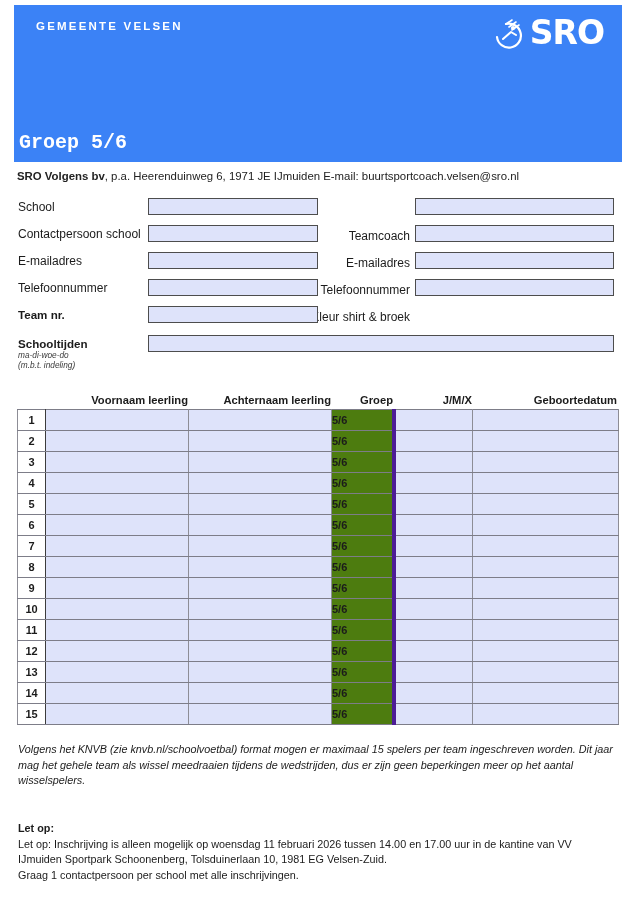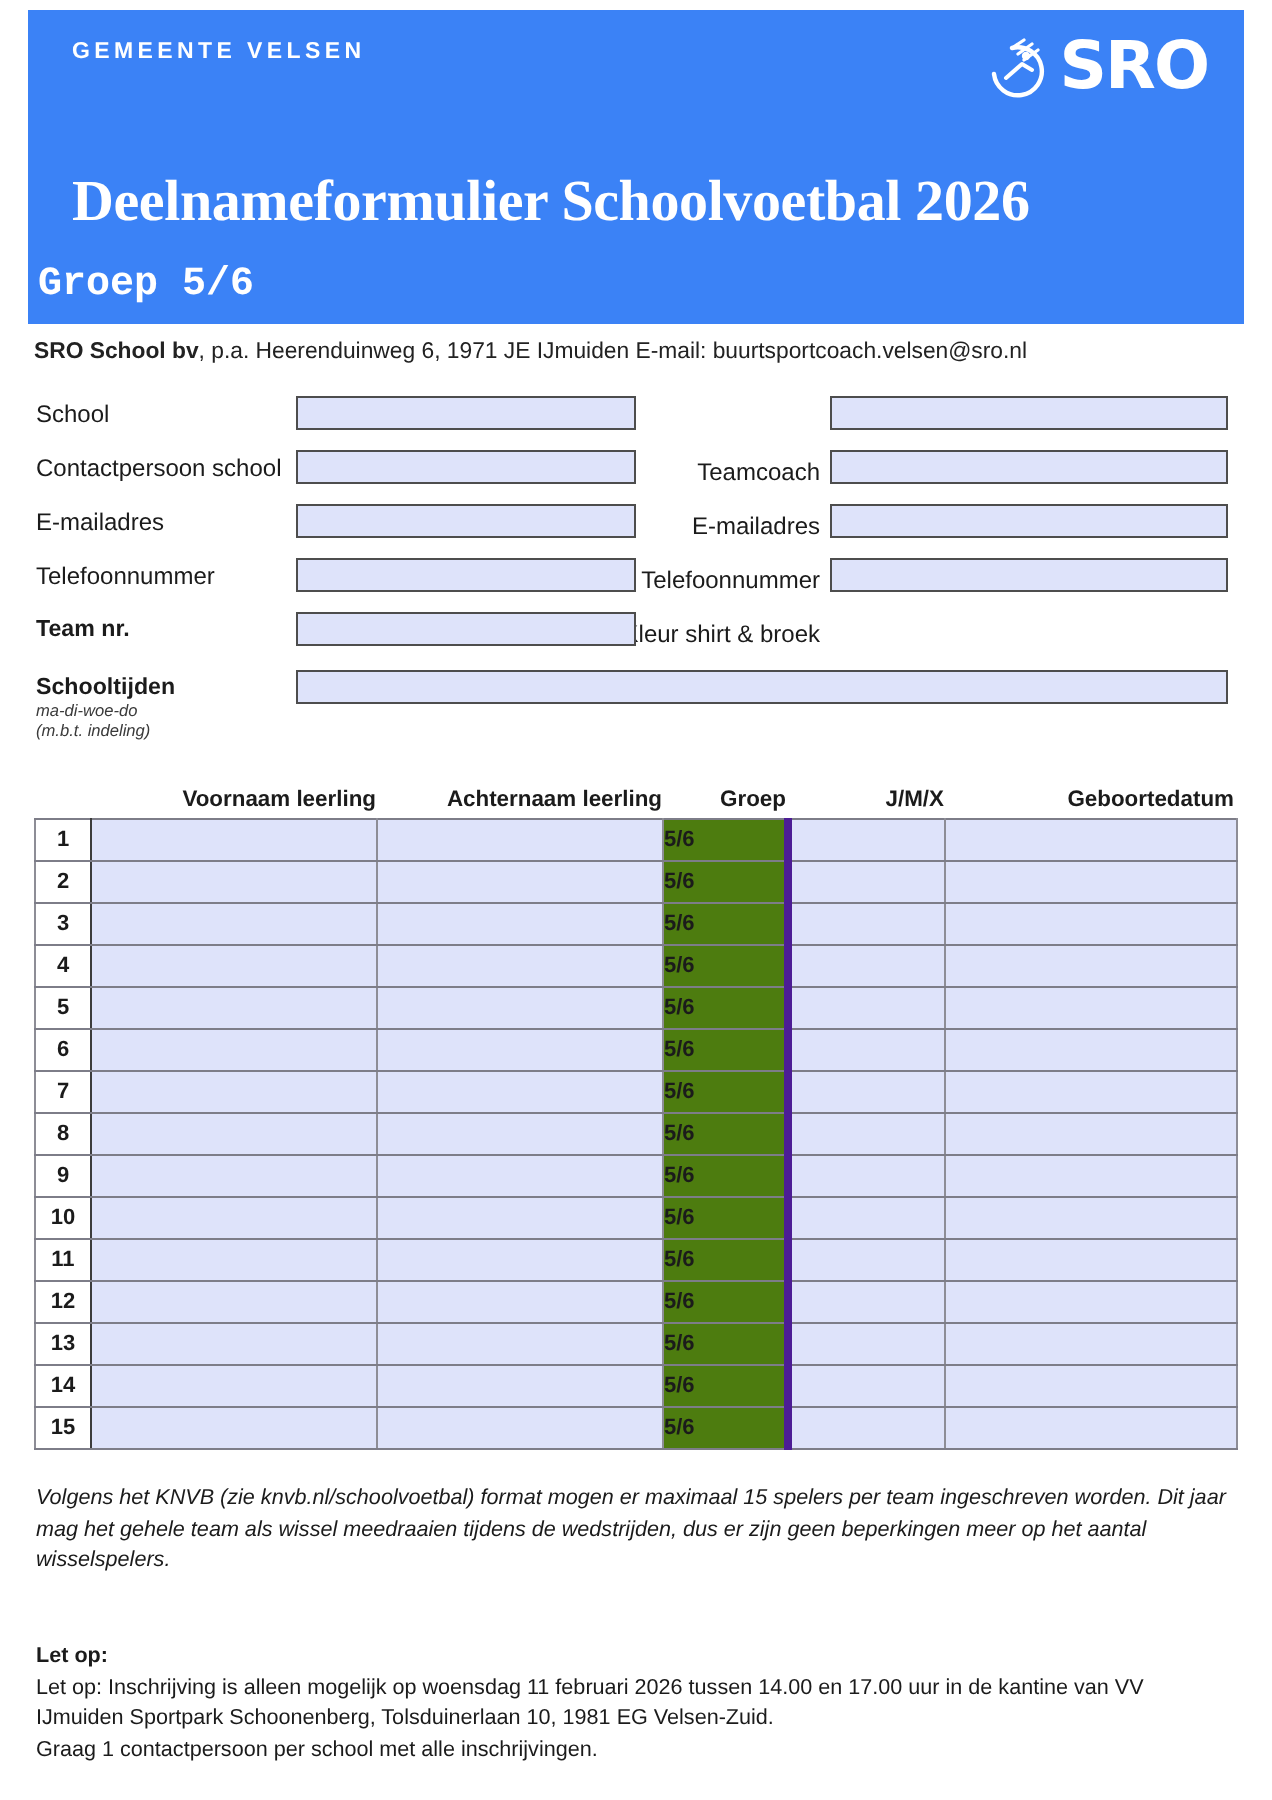--- a/index.html
+++ b/index.html
@@ -210,26 +210,25 @@
       <svg class="logo-mark" viewBox="0 0 34 32" xmlns="http://www.w3.org/2000/svg">
         <path d="M4 20 a12 12 0 1 0 9 -13" fill="none" stroke="#ffffff" stroke-width="2.2" stroke-linecap="round"></path>
         <path d="M13 7 l6 -4 M16 10 l7 -5 M19 13 l7 -5" stroke="#ffffff" stroke-width="1.6" stroke-linecap="round"></path>
         <path d="M10 22 l8 -7 l5 3" fill="none" stroke="#ffffff" stroke-width="2" stroke-linecap="round" stroke-linejoin="round"></path>
         <circle cx="20" cy="11" r="2.1" fill="#ffffff"></circle>
       </svg>
     </span>
     <span class="logo-word">SRO</span>
   </div>
 
-  <div class="banner-title">Deelnameformulier Schoolvoetbal 2026</div>
   <div class="banner-subtitle">Groep 5/6</div>
 </div>
 
 <div class="contact-line">
-  <span class="bold">SRO School bv</span><span>, p.a. Heerenduinweg 6, 1971 JE IJmuiden E-mail: buurtsportcoach.velsen@sro.nl</span>
+  <span class="bold">SRO Volgens bv</span><span>, p.a. Heerenduinweg 6, 1971 JE IJmuiden E-mail: buurtsportcoach.velsen@sro.nl</span>
 </div>
 
 <div class="form-area">
 
   <div class="frow">
     <span class="flabel left">School</span>
     <div class="finput col-left"></div>
     <span class="flabel right">Teamcoach</span>
     <div class="finput col-right"></div>
   </div>

